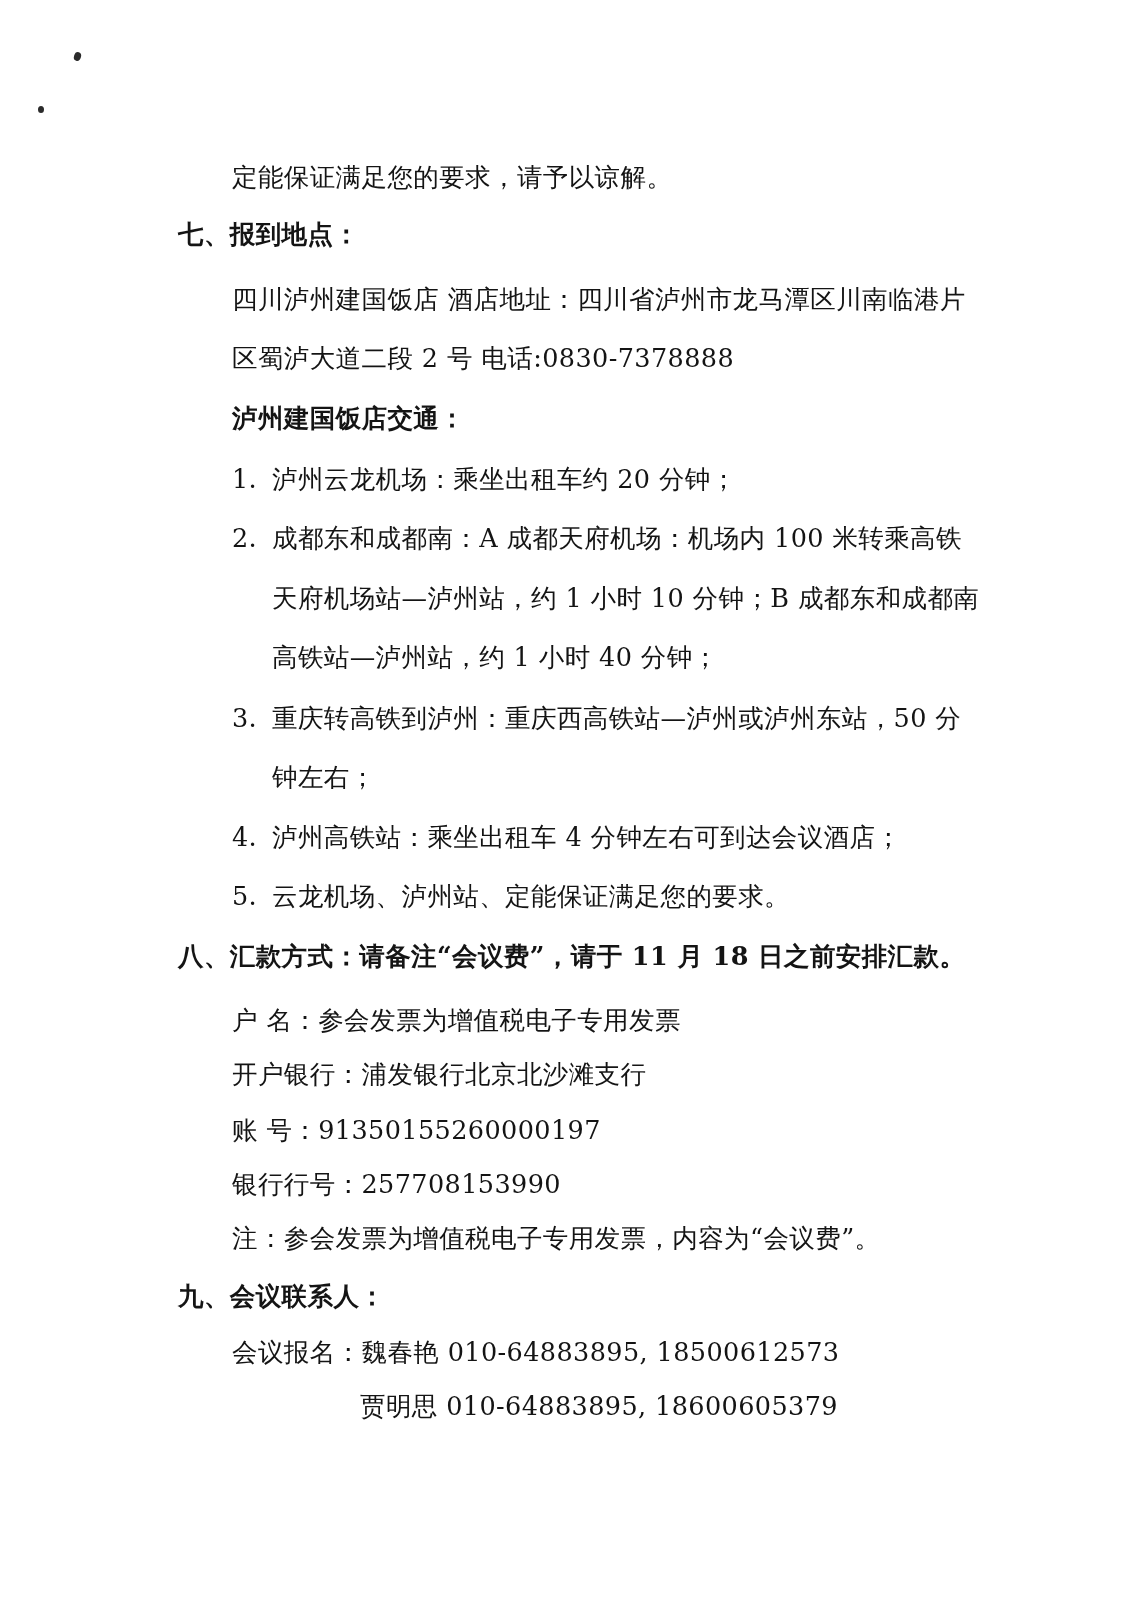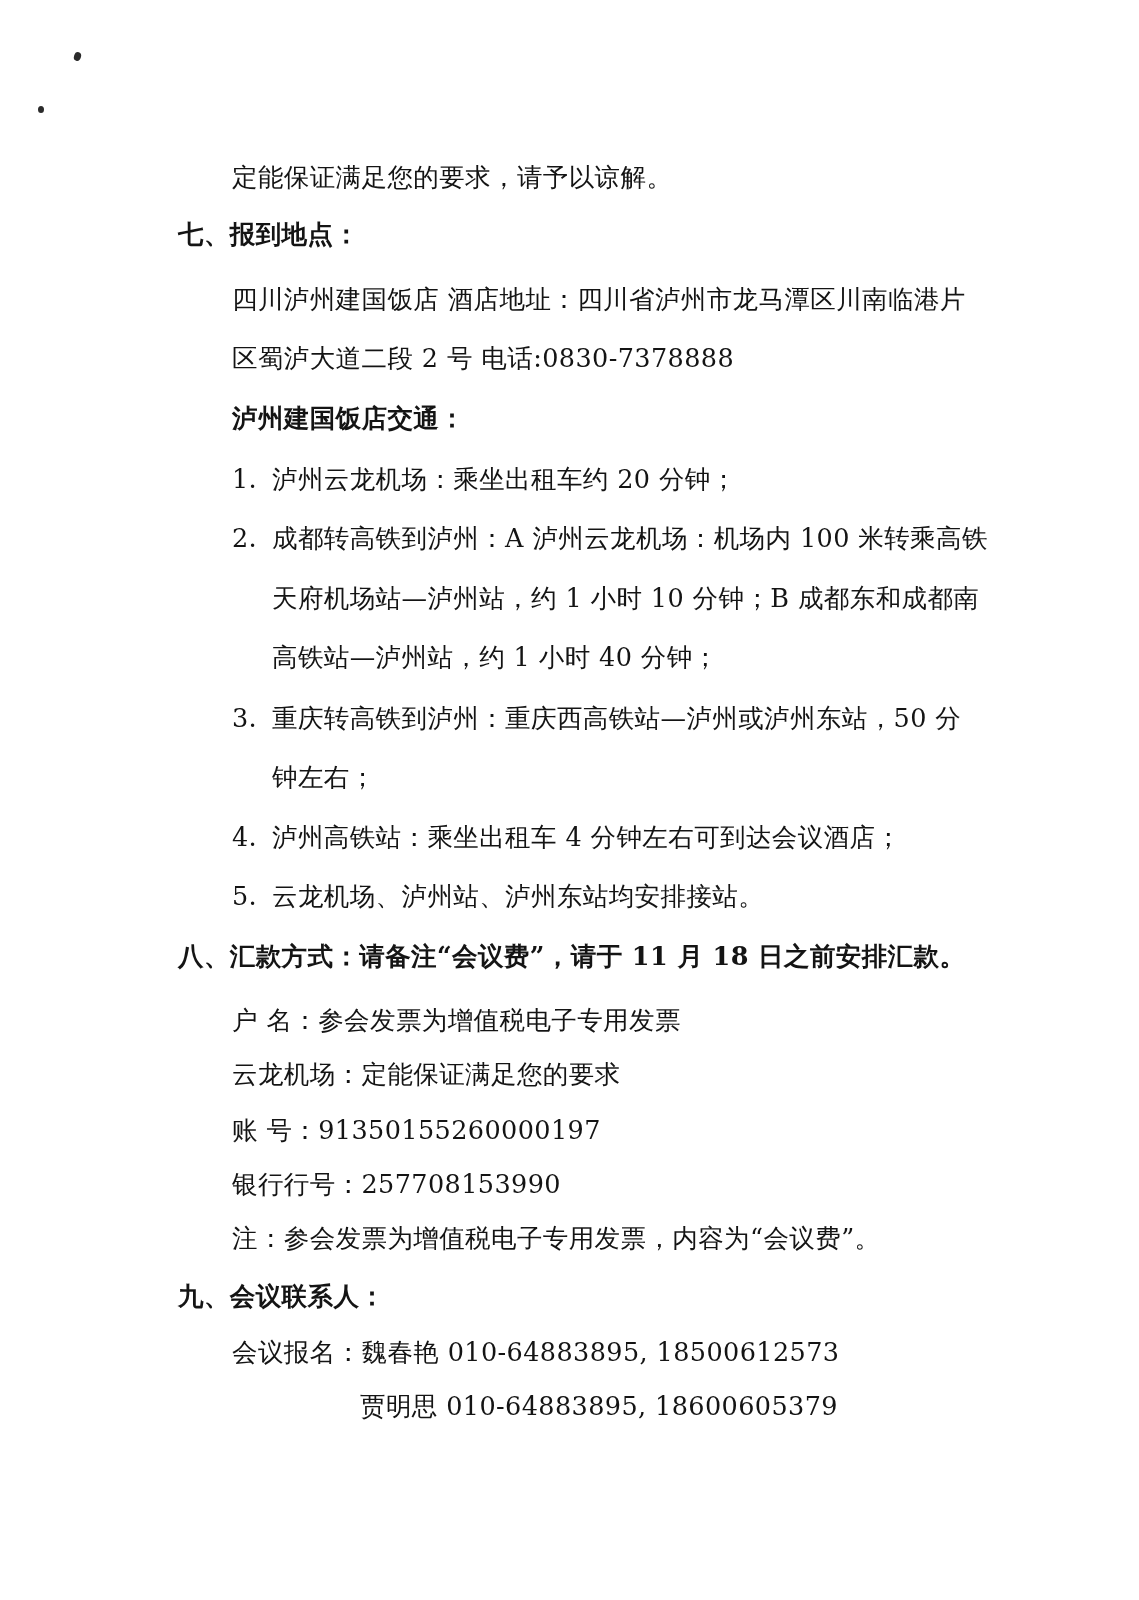--- a/index.html
+++ b/index.html
@@ -80,46 +80,46 @@
 
     <div class="row line indent-body" style="top:346px;">区蜀泸大道二段 2 号    电话:0830-7378888</div>
 
     <div class="row line indent-body bold" style="top:406px;">泸州建国饭店交通：</div>
 
     <div class="row line indent-list" style="top:467px;">
       <span class="numlabel">1.</span><span>泸州云龙机场：乘坐出租车约 20 分钟；</span>
     </div>
 
     <div class="row line indent-list" style="top:526px;">
-      <span class="numlabel">2.</span><span>成都转高铁到泸州：A 泸州云龙机场：机场内 100 米转乘高铁</span>
+      <span class="numlabel">2.</span><span>成都东和成都南：A 成都天府机场：机场内 100 米转乘高铁</span>
     </div>
     <div class="row line indent-listc" style="top:586px;">天府机场站—泸州站，约 1 小时 10 分钟；B 成都东和成都南</div>
     <div class="row line indent-listc" style="top:645px;">高铁站—泸州站，约 1 小时 40 分钟；</div>
 
     <div class="row line indent-list" style="top:706px;">
       <span class="numlabel">3.</span><span>重庆转高铁到泸州：重庆西高铁站—泸州或泸州东站，50 分</span>
     </div>
     <div class="row line indent-listc" style="top:765px;">钟左右；</div>
 
     <div class="row line indent-list" style="top:825px;">
       <span class="numlabel">4.</span><span>泸州高铁站：乘坐出租车 4 分钟左右可到达会议酒店；</span>
     </div>
 
     <div class="row line indent-list" style="top:884px;">
-      <span class="numlabel">5.</span><span>云龙机场、泸州站、泸州东站均安排接站。</span>
+      <span class="numlabel">5.</span><span>云龙机场、泸州站、定能保证满足您的要求。</span>
     </div>
 
     <div class="row line indent-head bold" style="top:944px;">八、汇款方式：请备注“会议费”，请于 11 月 18 日之前安排汇款。</div>
 
     <div class="row line indent-sub" style="top:1008px;">
       <span>户      名：</span><span>参会发票为增值税电子专用发票</span>
     </div>
 
     <div class="row line indent-sub" style="top:1062px;">
-      <span>云龙机场：</span><span>定能保证满足您的要求</span>
+      <span>开户银行：</span><span>浦发银行北京北沙滩支行</span>
     </div>
 
     <div class="row line indent-sub" style="top:1118px;">
       <span>账      号：</span><span>91350155260000197</span>
     </div>
 
     <div class="row line indent-sub" style="top:1172px;">
       <span>银行行号：</span><span>257708153990</span>
     </div>
 

